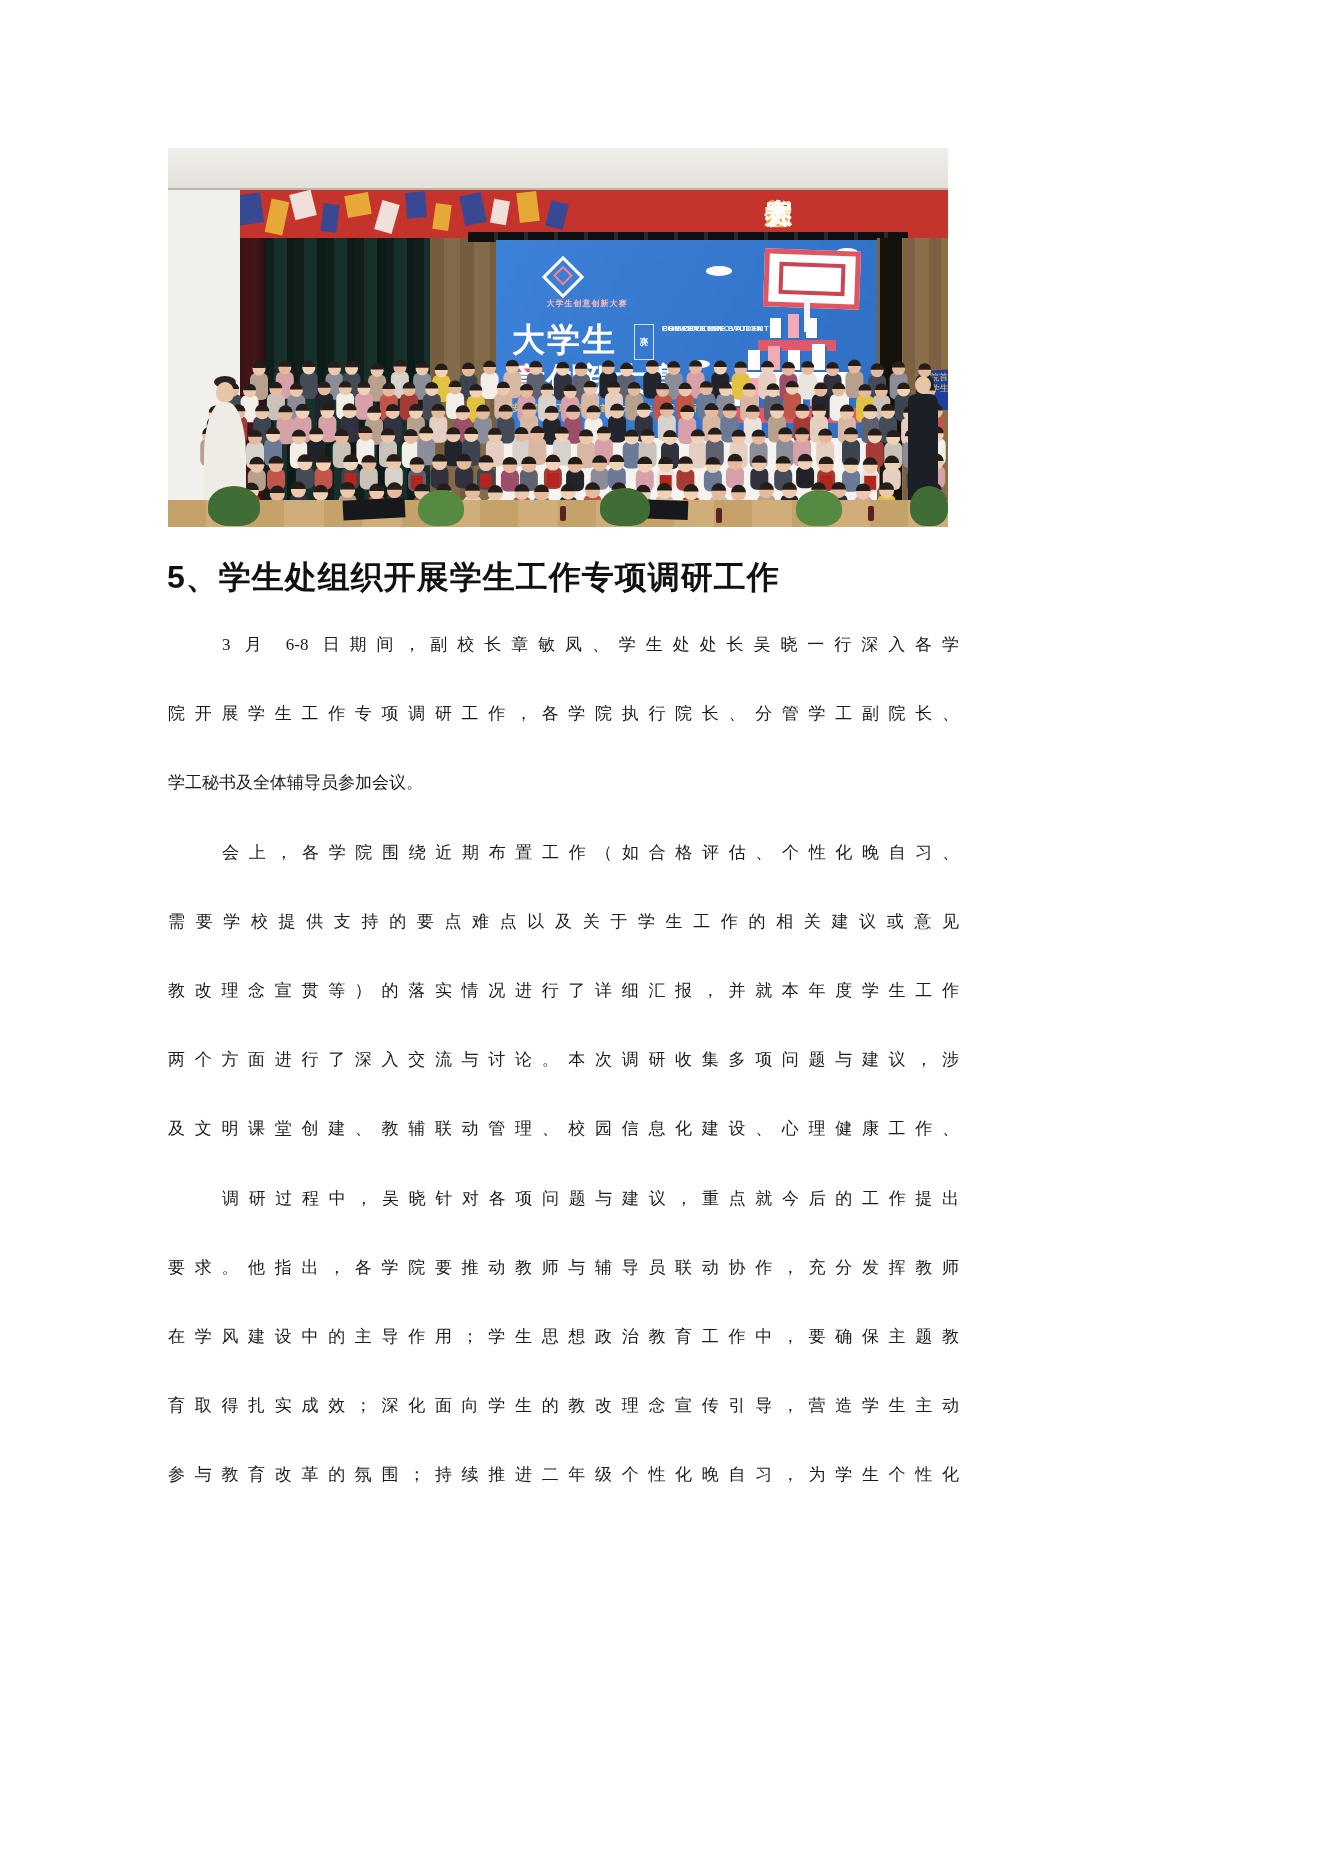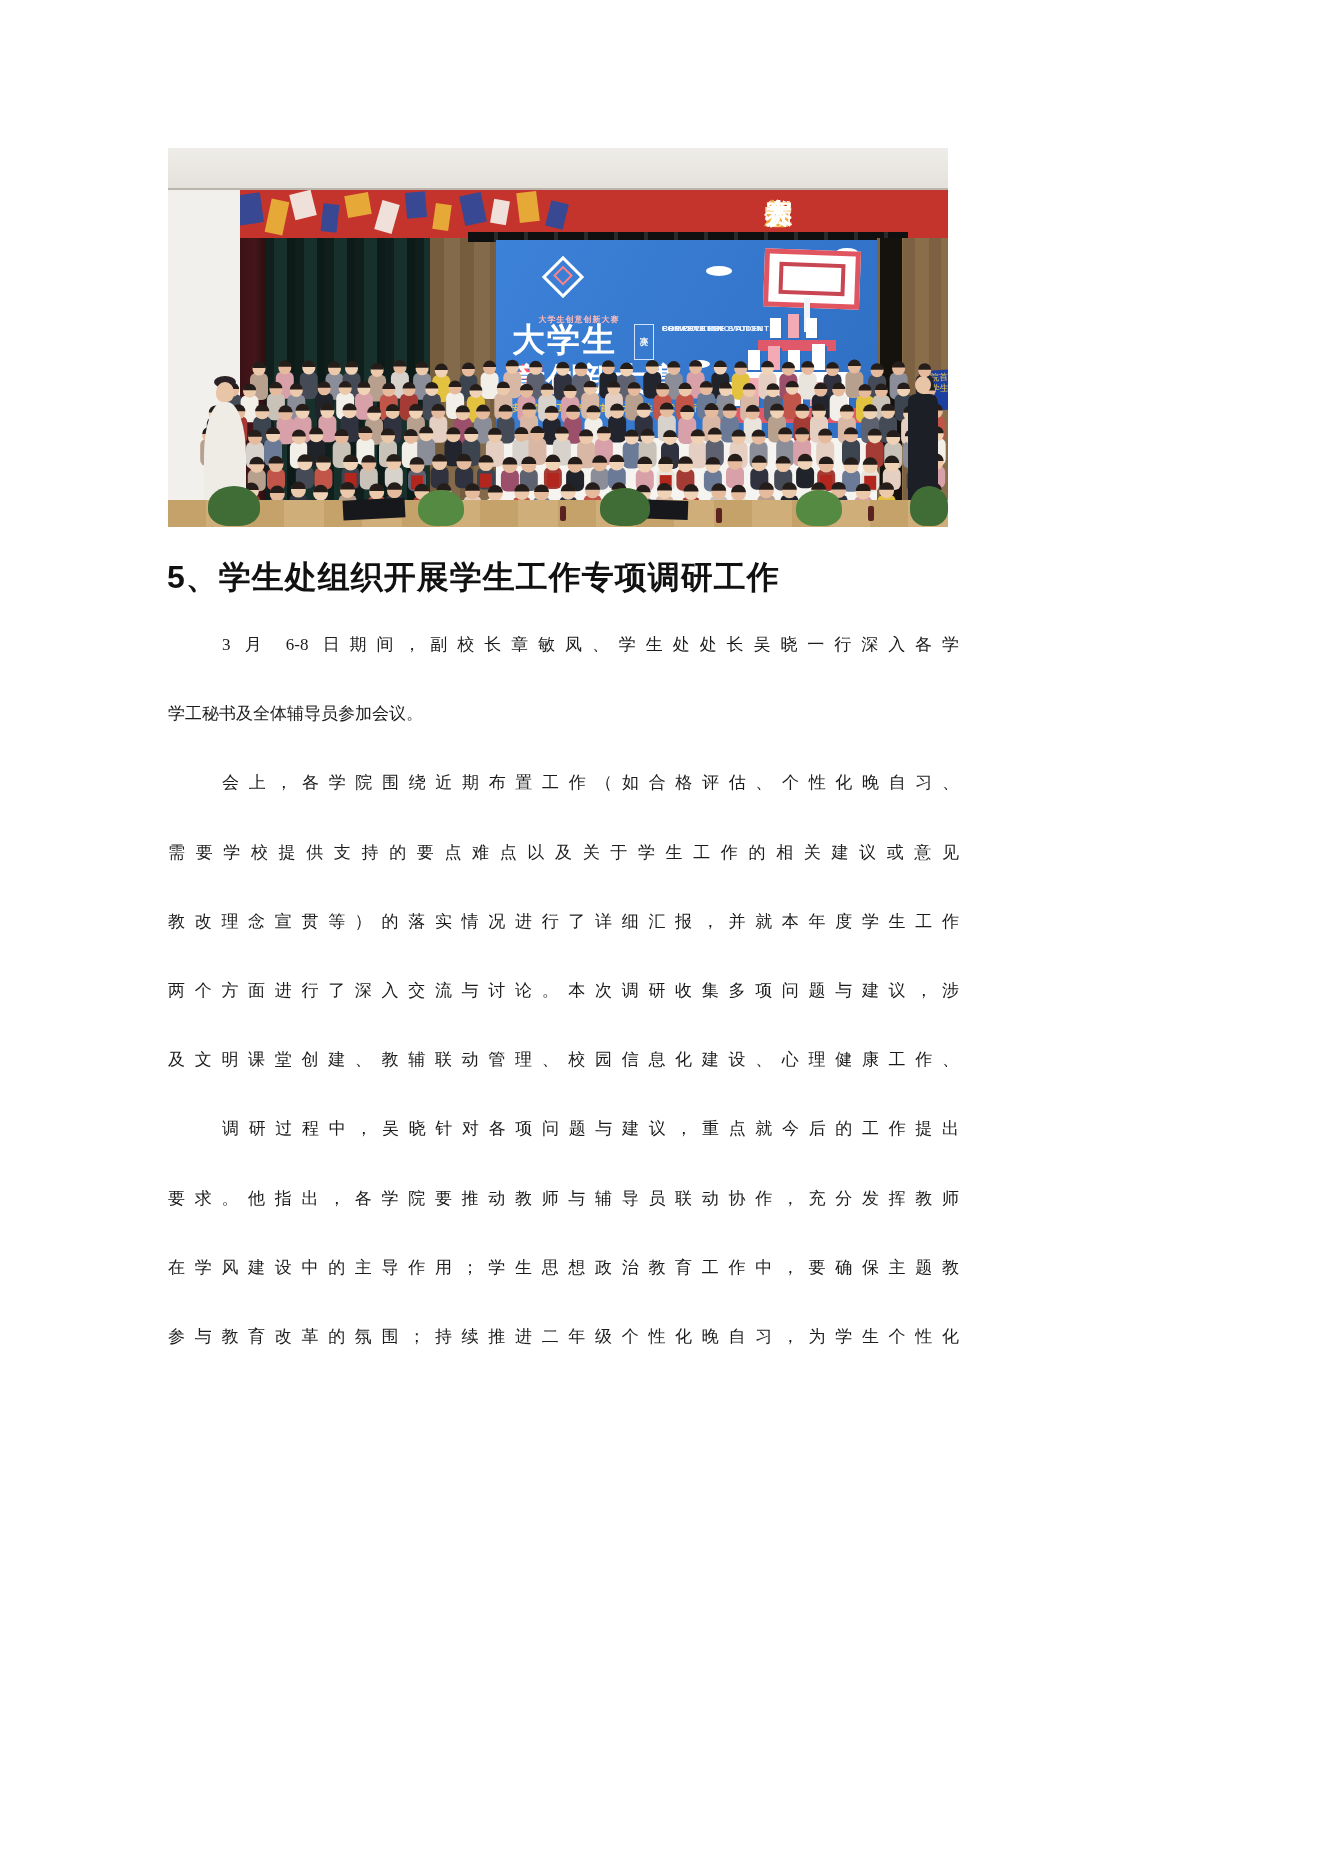--- a/index.html
+++ b/index.html
@@ -31,21 +31,21 @@
   .wood-left{left:262px;top:90px;width:66px;height:266px;
     background:repeating-linear-gradient(90deg,#8a6d49 0 14px,#9a7d57 14px 30px);filter:brightness(.85);}
   .truss{left:300px;top:84px;width:440px;height:10px;background:repeating-linear-gradient(90deg,#101010 0 26px,#2a2a2a 26px 30px);}
   .screen{left:328px;top:92px;width:381px;height:198px;background:linear-gradient(120deg,var(--screen-blue),var(--screen-blue-dark));overflow:hidden;}
   .wood-right{left:709px;top:90px;width:71px;height:266px;background:repeating-linear-gradient(90deg,#7c6243 0 12px,#8a6d49 12px 26px);}
   .wood-gap{left:712px;top:90px;width:22px;height:266px;background:#15120d;}
   .floor{left:0;top:352px;width:780px;height:27px;background:repeating-linear-gradient(90deg,#c4a26a 0 38px,var(--floor) 38px 78px);}
   
   .logo-cube{left:52px;top:22px;width:24px;height:24px;border:3px solid #ffffff;transform:rotate(45deg);background:transparent;}
   .logo-cube i{position:absolute;left:4px;top:4px;width:10px;height:10px;border:2px solid #ff8088;}
-  .logo-caption{left:28px;top:58px;width:110px;font-family:"Liberation Sans",sans-serif;font-size:8px;font-weight:bold;color:#ffb9b9;text-align:center;letter-spacing:1px;margin-top:16px;}
+  .logo-caption{left:36px;top:58px;width:110px;font-family:"Liberation Sans",sans-serif;font-size:8px;font-weight:bold;color:#ffb9b9;text-align:center;letter-spacing:1px;}
   .scr-title1{left:16px;top:78px;font-family:"Liberation Sans",sans-serif;font-weight:bold;font-size:33px;color:#ffffff;letter-spacing:2px;white-space:nowrap;}
   .scr-badge{left:138px;top:84px;width:18px;height:34px;border:1px solid #cfe2ff;display:flex;flex-direction:column;align-items:center;justify-content:center;
     font-family:"Liberation Sans",sans-serif;font-size:9px;color:#fff;line-height:11px;}
   .scr-english{left:166px;top:82px;font-family:"Liberation Sans",sans-serif;font-weight:bold;font-size:8px;color:#eaf2ff;line-height:13px;letter-spacing:.5px;white-space:nowrap;}
   .scr-title2{left:16px;top:118px;font-family:"Liberation Sans",sans-serif;font-weight:bold;font-size:33px;color:#ffffff;letter-spacing:1px;white-space:nowrap;}
   .scr-title2 .first{color:var(--title-accent);}
   .scr-subtitle{left:16px;top:162px;font-family:"Liberation Sans",sans-serif;font-weight:bold;font-size:9px;color:var(--subtitle-yellow);letter-spacing:2px;white-space:nowrap;}
   .scr-art{left:190px;top:0;width:191px;height:198px;}
   .scr-art div{position:absolute;}
   .sign{left:78px;top:10px;width:86px;height:48px;background:#ffffff;border:5px solid #e05560;transform:rotate(2deg);}
@@ -775,23 +775,25 @@
   <div class="plant" style="left:628px;top:342px;width:46px;height:36px;background:#548a42;"></div>
   <div class="plant" style="left:742px;top:338px;width:38px;height:40px;background:#3f6d35;"></div>
   <div class="bottle" style="left:392px;top:358px;"></div>
   <div class="bottle" style="left:548px;top:360px;"></div>
   <div class="bottle" style="left:700px;top:358px;"></div>
 </div>
 
 <div class="heading">5、学生处组织开展学生工作专项调研工作</div>
 <div class="article-body">
     <div class="para-line first">3 月 6-8 日期间，副校长章敏凤、学生处处长吴晓一行深入各学</div>
+    <div class="para-line">院开展学生工作专项调研工作，各学院执行院长、分管学工副院长、</div>
     <div class="para-line last">学工秘书及全体辅导员参加会议。</div>
     <div class="para-line first">会上，各学院围绕近期布置工作（如合格评估、个性化晚自习、</div>
     <div class="para-line">需要学校提供支持的要点难点以及关于学生工作的相关建议或意见</div>
     <div class="para-line">教改理念宣贯等）的落实情况进行了详细汇报，并就本年度学生工作</div>
     <div class="para-line">两个方面进行了深入交流与讨论。本次调研收集多项问题与建议，涉</div>
     <div class="para-line">及文明课堂创建、教辅联动管理、校园信息化建设、心理健康工作、</div>
     <div class="para-line first">调研过程中，吴晓针对各项问题与建议，重点就今后的工作提出</div>
     <div class="para-line">要求。他指出，各学院要推动教师与辅导员联动协作，充分发挥教师</div>
     <div class="para-line">在学风建设中的主导作用；学生思想政治教育工作中，要确保主题教</div>
+    <div class="para-line">育取得扎实成效；深化面向学生的教改理念宣传引导，营造学生主动</div>
     <div class="para-line">参与教育改革的氛围；持续推进二年级个性化晚自习，为学生个性化</div>
   </div>
 
 </body></html>

